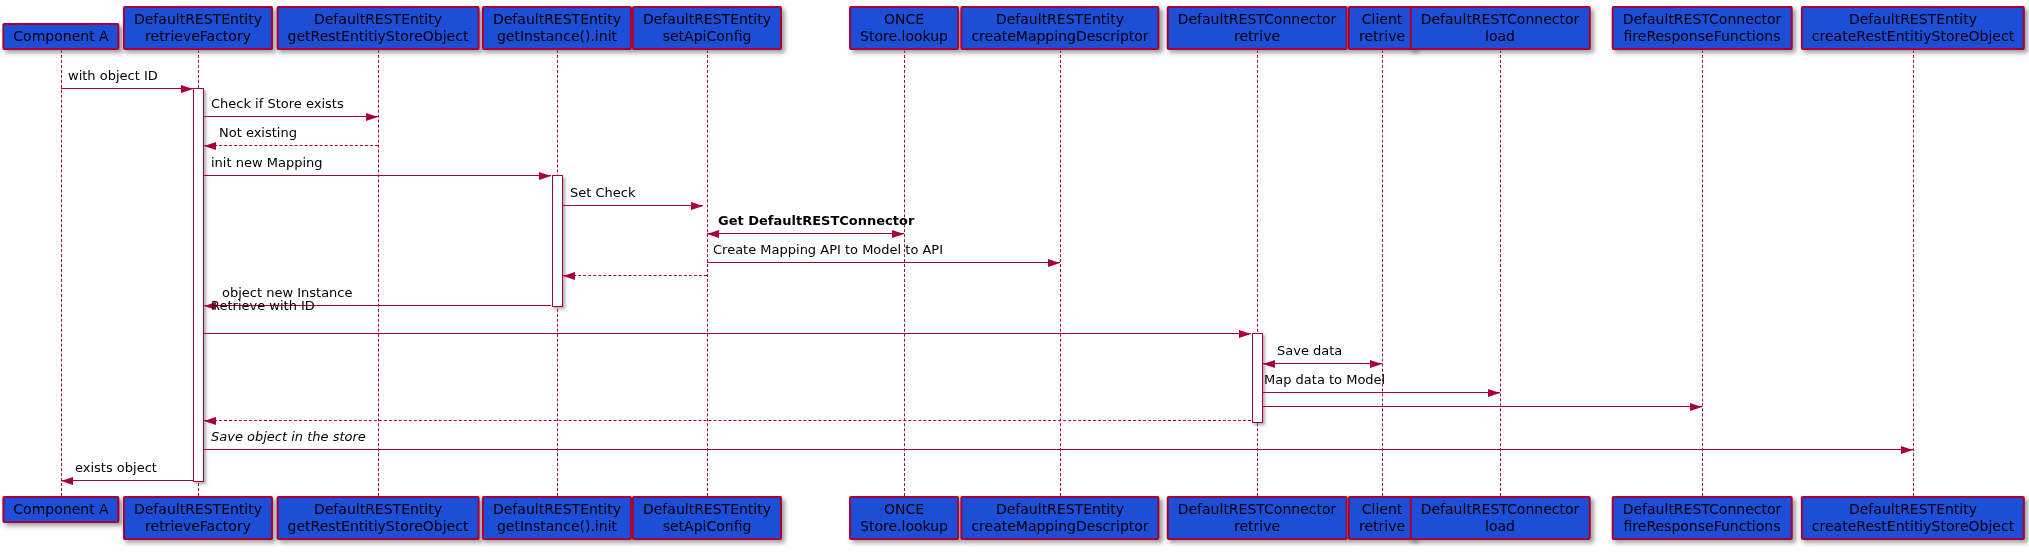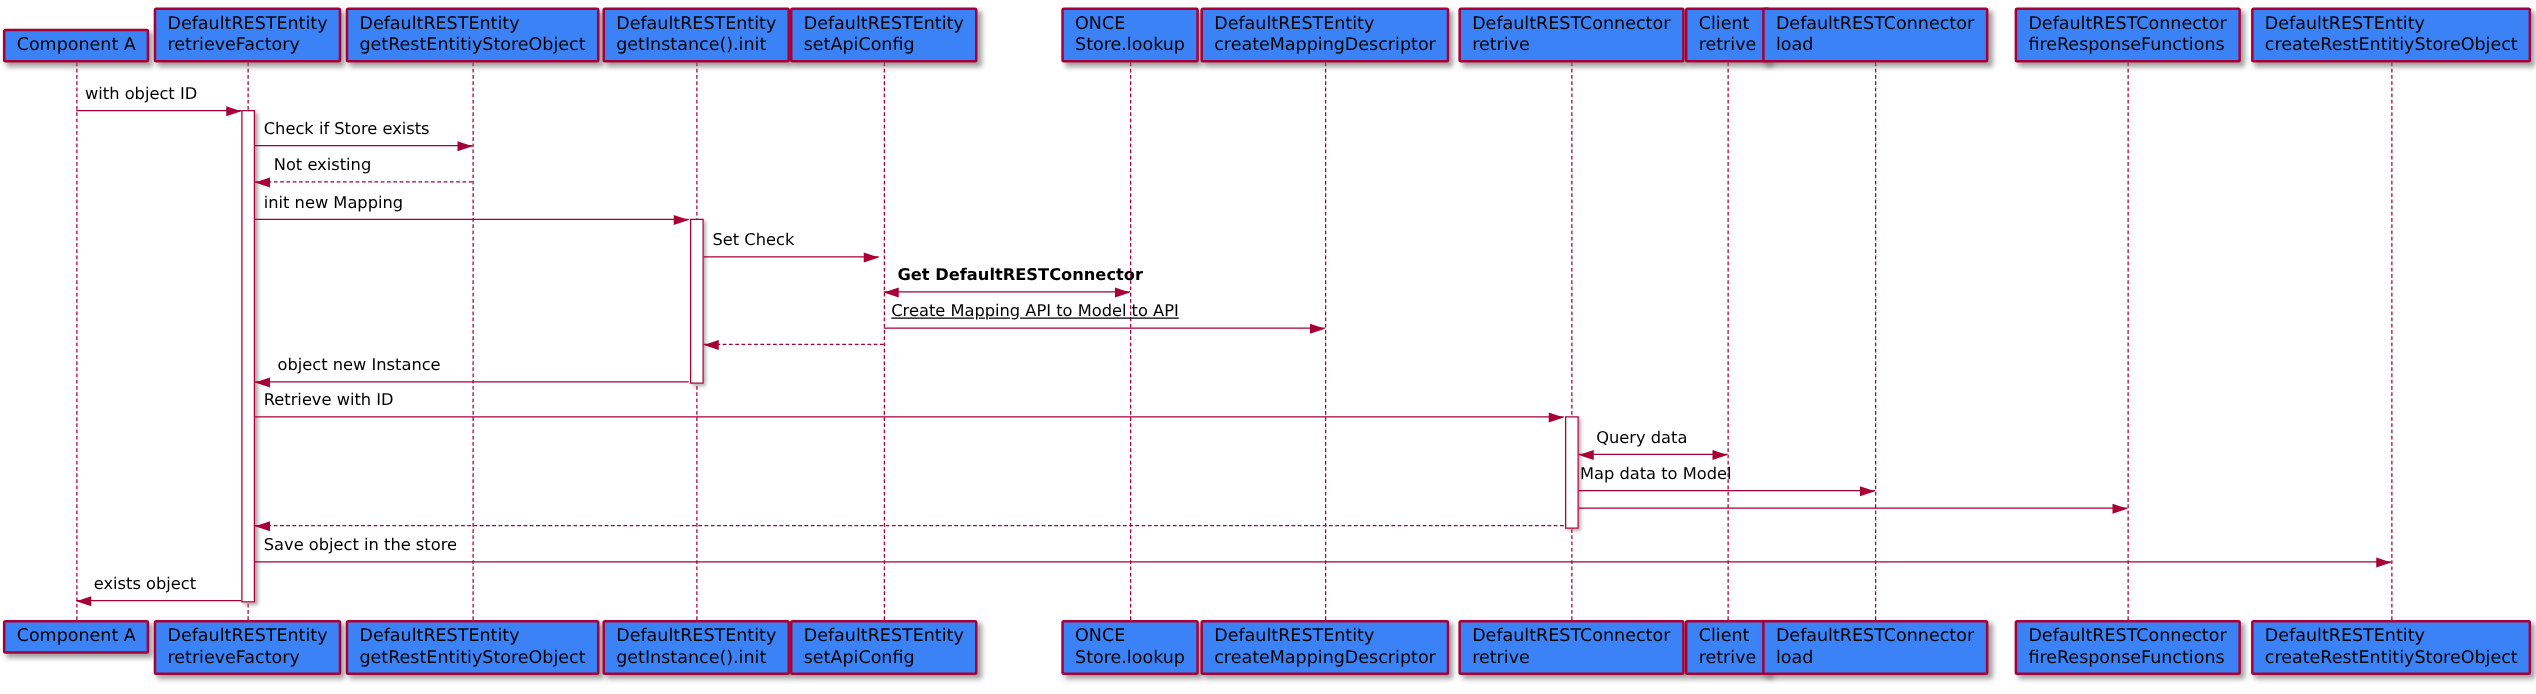--- a/index.html
+++ b/index.html
@@ -5,28 +5,28 @@
   html, body { margin:0; padding:0; background:#ffffff; }
   #stage {
     position:relative;
     overflow:hidden;
     font-family:"DejaVu Sans", sans-serif;
     background:#ffffff;
   }
   .pbox {
     position:absolute;
     transform:translateX(-50%);
-    background:#3b82f6;
+    background:#1d4ed8;
     border:2px solid #A80036;
     border-radius:2px;
     padding:3px 9px;
     font-size:14px;
     line-height:17px;
     color:#000000;
-    text-align:left;
+    text-align:center;
     white-space:nowrap;
     box-shadow:3px 3px 4px rgba(110,110,110,0.65);
     z-index:3;
   }
   .pbox .pline { display:block; }
   .lifeline {
     position:absolute;
     width:0;
     border-left:1px dashed #A80036;
     z-index:1;
@@ -191,39 +191,39 @@
     <div class="msg-label" style="left: 211px; top: 155px;">init new Mapping</div>
     <div class="msg-line" style="left: 563px; width: 140px; top: 205px;"></div>
     <div class="head right" style="top: 202px; left: 691px;"></div>
     <div class="msg-label" style="left: 570px; top: 185px;">Set Check</div>
     <div class="msg-line" style="left: 707px; width: 197px; top: 233px;"></div>
     <div class="head left" style="top: 230px; left: 707px;"></div>
     <div class="head right" style="top: 230px; left: 892px;"></div>
     <div class="msg-label" style="left: 718px; top: 213px; font-weight: bold;">Get DefaultRESTConnector</div>
     <div class="msg-line" style="left: 707px; width: 353px; top: 262px;"></div>
     <div class="head right" style="top: 259px; left: 1048px;"></div>
-    <div class="msg-label" style="left: 713px; top: 242px; text-decoration: underline;">Create Mapping API to Model to API</div>
+    <div class="msg-label" style="left: 713px; top: 242px;">Create Mapping API to Model to API</div>
     <div class="msg-line dashed" style="left: 563px; width: 144px; top: 275px;"></div>
     <div class="head left" style="top: 272px; left: 563px;"></div>
     <div class="msg-line" style="left: 204px; width: 347px; top: 305px;"></div>
     <div class="head left" style="top: 302px; left: 204px;"></div>
     <div class="msg-label" style="left: 222px; top: 285px;">object new Instance</div>
     <div class="msg-line" style="left: 204px; width: 1047px; top: 333px;"></div>
     <div class="head right" style="top: 330px; left: 1239px;"></div>
-    <div class="msg-label" style="left: 211px; top: 313px;">Retrieve with ID</div>
+    <div class="msg-label" style="left: 211px; top: 298px;">Retrieve with ID</div>
     <div class="msg-line" style="left: 1263px; width: 119px; top: 363px;"></div>
     <div class="head left" style="top: 360px; left: 1263px;"></div>
     <div class="head right" style="top: 360px; left: 1370px;"></div>
-    <div class="msg-label" style="left: 1277px; top: 343px;">Query data</div>
+    <div class="msg-label" style="left: 1277px; top: 343px;">Save data</div>
     <div class="msg-line" style="left: 1263px; width: 237px; top: 392px;"></div>
     <div class="head right" style="top: 389px; left: 1488px;"></div>
     <div class="msg-label" style="left: 1264px; top: 372px;">Map data to Model</div>
     <div class="msg-line" style="left: 1263px; width: 439px; top: 406px;"></div>
     <div class="head right" style="top: 403px; left: 1690px;"></div>
     <div class="msg-line dashed" style="left: 204px; width: 1047px; top: 420px;"></div>
     <div class="head left" style="top: 417px; left: 204px;"></div>
     <div class="msg-line" style="left: 204px; width: 1709px; top: 449px;"></div>
     <div class="head right" style="top: 446px; left: 1901px;"></div>
-    <div class="msg-label" style="left: 211px; top: 429px;">Save object in the store</div>
+    <div class="msg-label" style="left: 211px; top: 429px; font-style: italic;">Save object in the store</div>
     <div class="msg-line" style="left: 61px; width: 132px; top: 480px;"></div>
     <div class="head left" style="top: 477px; left: 61px;"></div>
     <div class="msg-label" style="left: 75px; top: 460px;">exists object</div>
   </div>
 
 </body></html>

